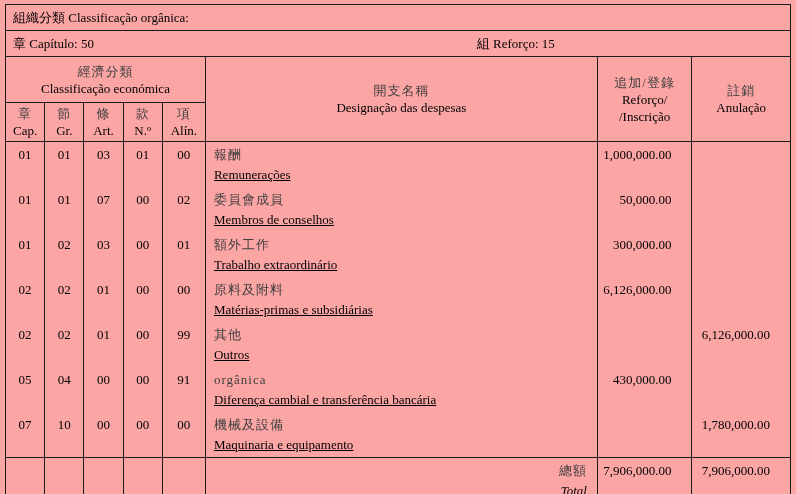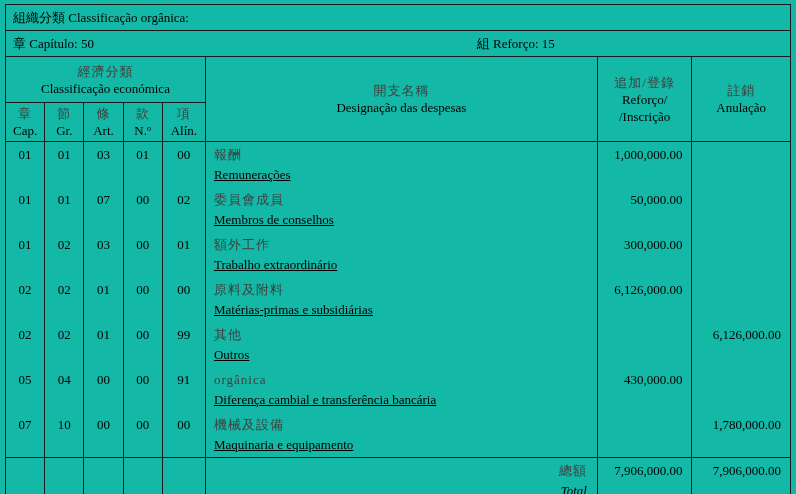--- a/index.html
+++ b/index.html
@@ -2,21 +2,21 @@
 <html><head>
 <meta charset="utf-8">
 <style>
   html,body { margin:0; padding:0; background:#ffffff; }
   body {
     font-family: "Liberation Serif", "DejaVu Serif", serif;
     color:#000;
   }
   .page {
     width:796px; height:494px; box-sizing:border-box;
-    padding:4px 5px; background:#14b8a6;
+    padding:4px 5px; background:#fca5a5;
   }
   table.budget {
     width:100%; height:486px;
     border-collapse:collapse; table-layout:fixed;
     border:1px solid #1a1a1a;
   }
   td {
     box-sizing:border-box;
     font-size:13px;
     vertical-align:top;
@@ -31,21 +31,21 @@
   td.vline { border-right:1px solid #1a1a1a; }
   .zh { color:#3f3f3f; letter-spacing:1px; }
   .pt { color:#000; }
   .hstack div { line-height:17px; }
   
   tr.data td { border-top:none; border-bottom:none; padding-top:3px;margin-top:27px; }
   td.code { text-align:center; line-height:19px; }
   td.desc { padding-left:8px; }
   td.desc .zh { line-height:20px; display:block; }
   td.desc .pt { line-height:20px; display:block;text-decoration:underline; }
-  td.amt { text-align:right; padding-right:9px; line-height:20px; }
+  td.amt { text-align:right; padding-right:20px; line-height:20px; }
   
   tr.total td { border-top:1px solid #1a1a1a; padding-top:3px; }
   tr.total td.desc { text-align:right; padding-right:10px; }
   .italic { font-style:italic; }
   tr { page-break-inside:avoid; }
 </style>
 </head>
 <body>
 
 <div class="page">

